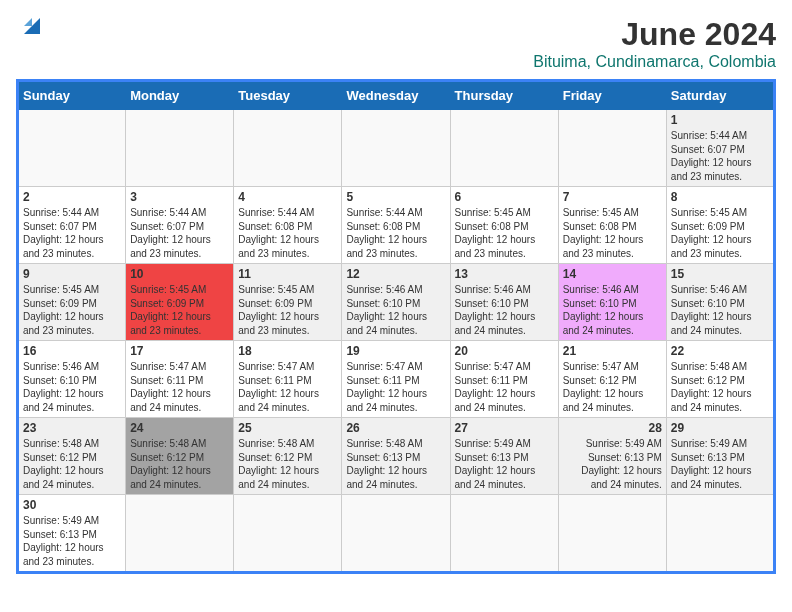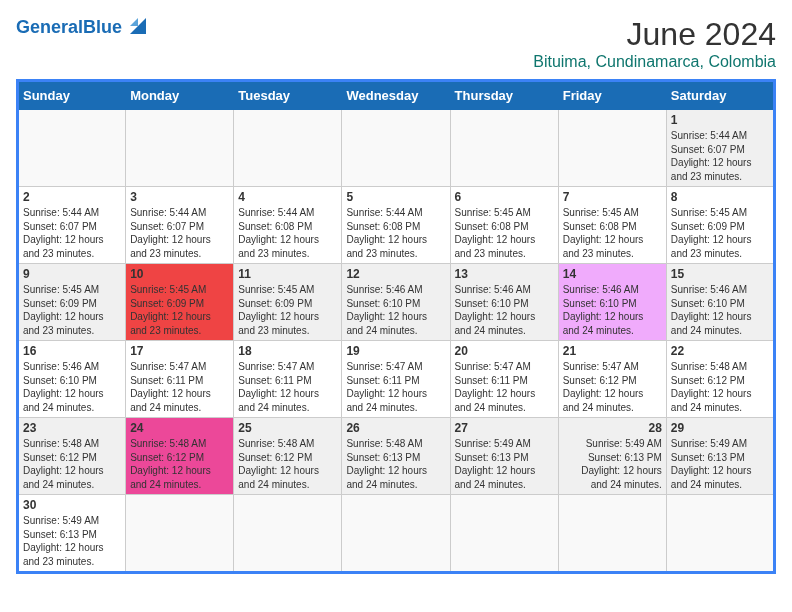--- a/index.html
+++ b/index.html
@@ -28,21 +28,21 @@
       line-height: 1.1;
     }
     .logo-text span {
       color: #1a6cb5;
     }
     .title-area {
       text-align: right;
     }
     .month-year {
       font-size: 32px;
-      font-weight: normal;
+      font-weight: bold;
       color: #333;
       text-align: right;
     }
     .location {
       font-size: 16px;
       color: #0f766e;
     }
     .calendar {
       width: 100%;
       border-collapse: collapse;
@@ -87,23 +87,20 @@
       color: #333;
       line-height: 1.35;
     }
   </style>
 </head>
 <body>
 
 <div class="header-area">
   <div class="logo">
     <div style="display:flex; align-items:center;">
-      <span class="logo-text">
-        <span>General</span><span style="color:#1a6cb5">Blue</span>
-      </span>
       <svg width="28" height="28" viewBox="0 0 28 28" style="margin-left:2px; margin-top:-4px;">
         <polygon points="6,22 22,6 22,22" fill="#1a6cb5"></polygon>
         <polygon points="6,14 14,6 14,14" fill="#5ba3d9"></polygon>
       </svg>
     </div>
   </div>
   <div class="title-area">
     <div class="month-year">June 2024</div>
     <div class="location">Bituima, Cundinamarca, Colombia</div>
   </div>
@@ -268,21 +265,21 @@
 Daylight: 12 hours and 24 minutes.</div>
         </td>
       </tr>
       <tr>
         <td style="background-color: rgb(240, 240, 240);">
           <span class="day-number">23</span>
           <div class="day-info" style="white-space: pre-line;">Sunrise: 5:48 AM
 Sunset: 6:12 PM
 Daylight: 12 hours and 24 minutes.</div>
         </td>
-        <td style="background-color: #ec4899;">
+        <td style="background-color: #a3a3a3;">
           <span class="day-number">24</span>
           <div class="day-info" style="white-space: pre-line;">Sunrise: 5:48 AM
 Sunset: 6:12 PM
 Daylight: 12 hours and 24 minutes.</div>
         </td>
         <td style="background-color: rgb(240, 240, 240);">
           <span class="day-number">25</span>
           <div class="day-info" style="white-space: pre-line;">Sunrise: 5:48 AM
 Sunset: 6:12 PM
 Daylight: 12 hours and 24 minutes.</div>

